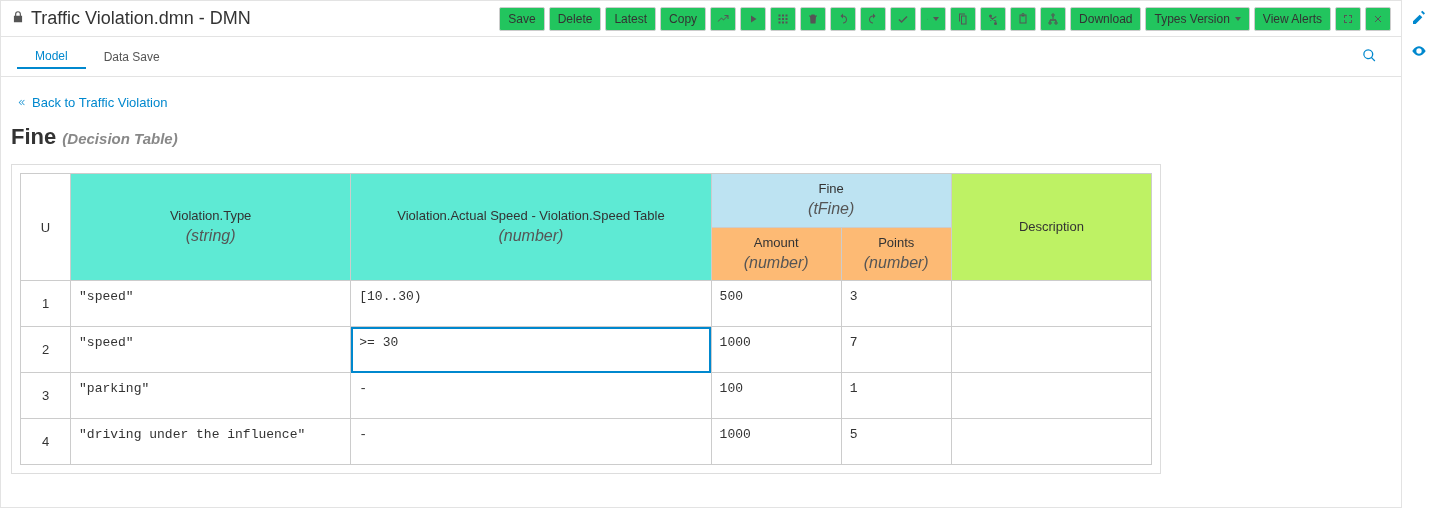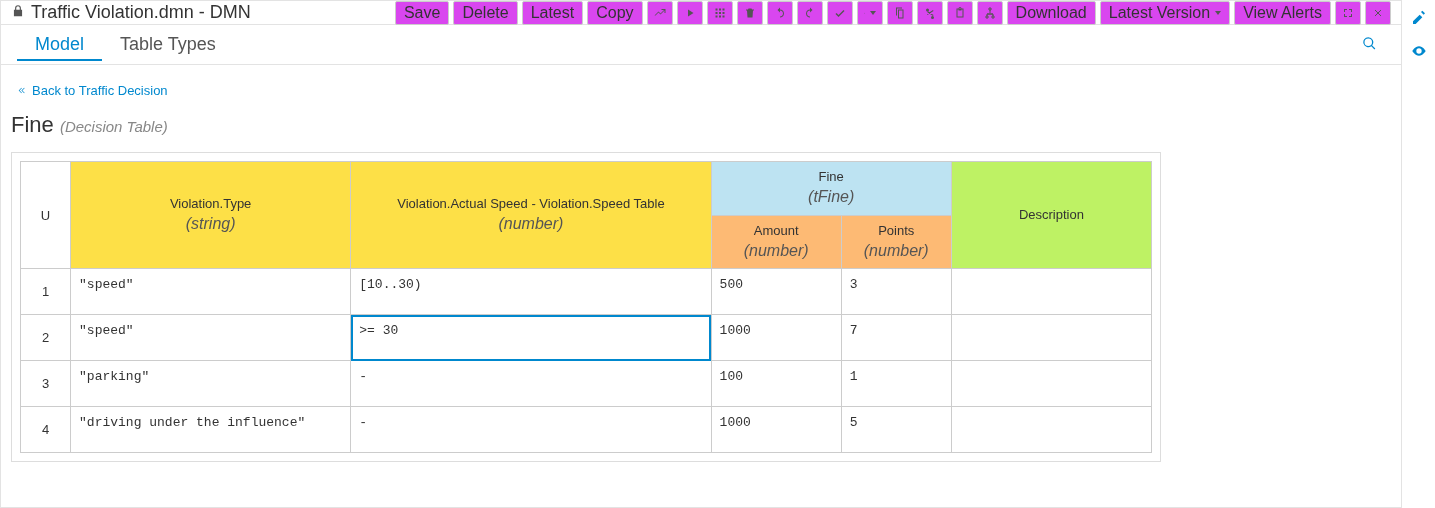--- a/index.html
+++ b/index.html
@@ -18,42 +18,42 @@
       display: flex;
       flex-direction: column;
       border: 1px solid #e3e3e3;
       border-right: none;
     }
     .header-bar {
       display: flex;
       align-items: center;
       padding: 6px 10px;
       border-bottom: 1px solid #e3e3e3;
-      height: 24px;
+      height: 36px;
     }
     .header-title {
       display: flex;
       align-items: center;
       font-size: 18px;
       color: #333;
       gap: 6px;
     }
     .lock-icon svg { width: 14px; height: 14px; fill: #555; }
     .toolbar {
       margin-left: auto;
       display: flex;
       gap: 4px;
       align-items: center;
     }
     .btn {
-      background: #d946ef;
+      background: #22c55e;
       border: 1px solid #ccc;
       border-radius: 2px;
       padding: 3px 8px;
-      font-size: 16px;
+      font-size: 12px;
       color: #333;
       cursor: pointer;
       height: 24px;
       display: inline-flex;
       align-items: center;
       gap: 3px;
     }
     .btn.icon-only { padding: 3px 6px; width: 26px; justify-content: center; }
     .btn svg { width: 12px; height: 12px; fill: #555; }
     .caret { width: 0; height: 0; border-left: 3px solid transparent; border-right: 3px solid transparent; border-top: 4px solid #555; display: inline-block; margin-left: 2px;}
@@ -61,21 +61,21 @@
     .tabs-bar {
       display: flex;
       align-items: center;
       border-bottom: 1px solid #e3e3e3;
       height: 40px;
       padding: 0 16px;
       position: relative;
     }
     .tab {
       padding: 4px 18px;
-      font-size: 18px;
+      font-size: 12px;
       color: #555;
       cursor: pointer;
     }
     .tab.active {
       color: #0088ce;
       border-bottom: 2px solid #0088ce;
       margin-bottom: -1px;
     }
     .search-icon-tab {
       margin-left: auto;
@@ -101,21 +101,21 @@
       color: #0088ce;
       font-size: 13px;
       padding: 8px 4px 12px 4px;
       cursor: pointer;
     }
     .breadcrumb svg { width: 11px; height: 11px; fill: #0088ce; }
     .page-title {
       font-size: 22px;
       color: #333;
       padding: 2px 4px 14px 0;
-      font-weight: 400;
+      font-weight: 700;
     }
     .page-title .subtitle {
       font-size: 15px;
       color: #888;
       font-style: italic;
     }
 
     .decision-table-wrap {
       border: 1px solid #ddd;
       padding: 8px;
@@ -134,21 +134,21 @@
       vertical-align: middle;
     }
     th.hit-policy {
       width: 50px;
       background: #fff;
       text-align: center;
       font-weight: 400;
       font-size: 14px;
     }
     th.input-hdr {
-      background: #fde047;
+      background: #5eead4;
     }
     th.output-hdr-top {
       background: #bde3f2;
     }
     th.output-hdr {
       background: #fdba74;
     }
     th.anno-hdr {
       background: #bef264;
       font-weight: 400;
@@ -279,56 +279,56 @@
             <path d="M19 3h-4a3 3 0 0 0-6 0H5v18h14V3zm-7-1a1 1 0 1 1-1 1 1 1 0 0 1 1-1zm5 17H7V5h2v2h6V5h2z"></path>
           </svg>
         </button>
       <button class="btn icon-only">
           <svg viewBox="0 0 24 24">
             <path d="M10 2h4v4h-4zM4 18h4v4H4zm12 0h4v4h-4zM12 6v6m-6 6v-4h12v4M6 14h12" stroke="#555" stroke-width="2" fill="none"></path>
           </svg>
         </button>
       <button class="btn">Download</button>
       <button class="btn">
-          <span>Latest Version</span>
+          <span>Types Version</span>
           <span class="caret"></span>
         </button>
       <button class="btn">View Alerts</button>
       <button class="btn icon-only">
           <svg viewBox="0 0 24 24">
             <path d="M4 4h6v2H6v4H4V4zm16 0v6h-2V6h-4V4h6zM4 20v-6h2v4h4v2H4zm16 0h-6v-2h4v-4h2v6z"></path>
           </svg>
         </button>
       <button class="btn icon-only">
           <svg viewBox="0 0 24 24">
             <path d="M18 6L6 18M6 6l12 12" stroke="#555" stroke-width="2"></path>
           </svg>
         </button>
     </div>
   </div>
 
   <div class="tabs-bar">
     <div class="tab active">Model</div>
-    <div class="tab">Table Types</div>
+    <div class="tab">Data Save</div>
     <div class="search-icon-tab">
       <svg viewBox="0 0 24 24">
           <path d="M10 2a8 8 0 0 1 6.3 13l5 5-1.4 1.4-5-5A8 8 0 1 1 10 2zm0 2a6 6 0 1 0 6 6 6 6 0 0 0-6-6z"></path>
         </svg>
     </div>
   </div>
 
   <div class="content-scroll">
     <div class="content-inner">
 
       <div class="breadcrumb">
         <svg viewBox="0 0 24 24">
             <path d="M14 6l-6 6 6 6 1-1-5-5 5-5z"></path>
             <path d="M20 6l-6 6 6 6 1-1-5-5 5-5z"></path>
           </svg>
-        <span>Back to Traffic Decision</span>
+        <span>Back to Traffic Violation</span>
       </div>
 
       <div class="page-title">
         <span>Fine</span>
         <span class="subtitle">(Decision Table)</span>
       </div>
 
       <div class="decision-table-wrap">
         <table class="decision-table">
           <colgroup>

